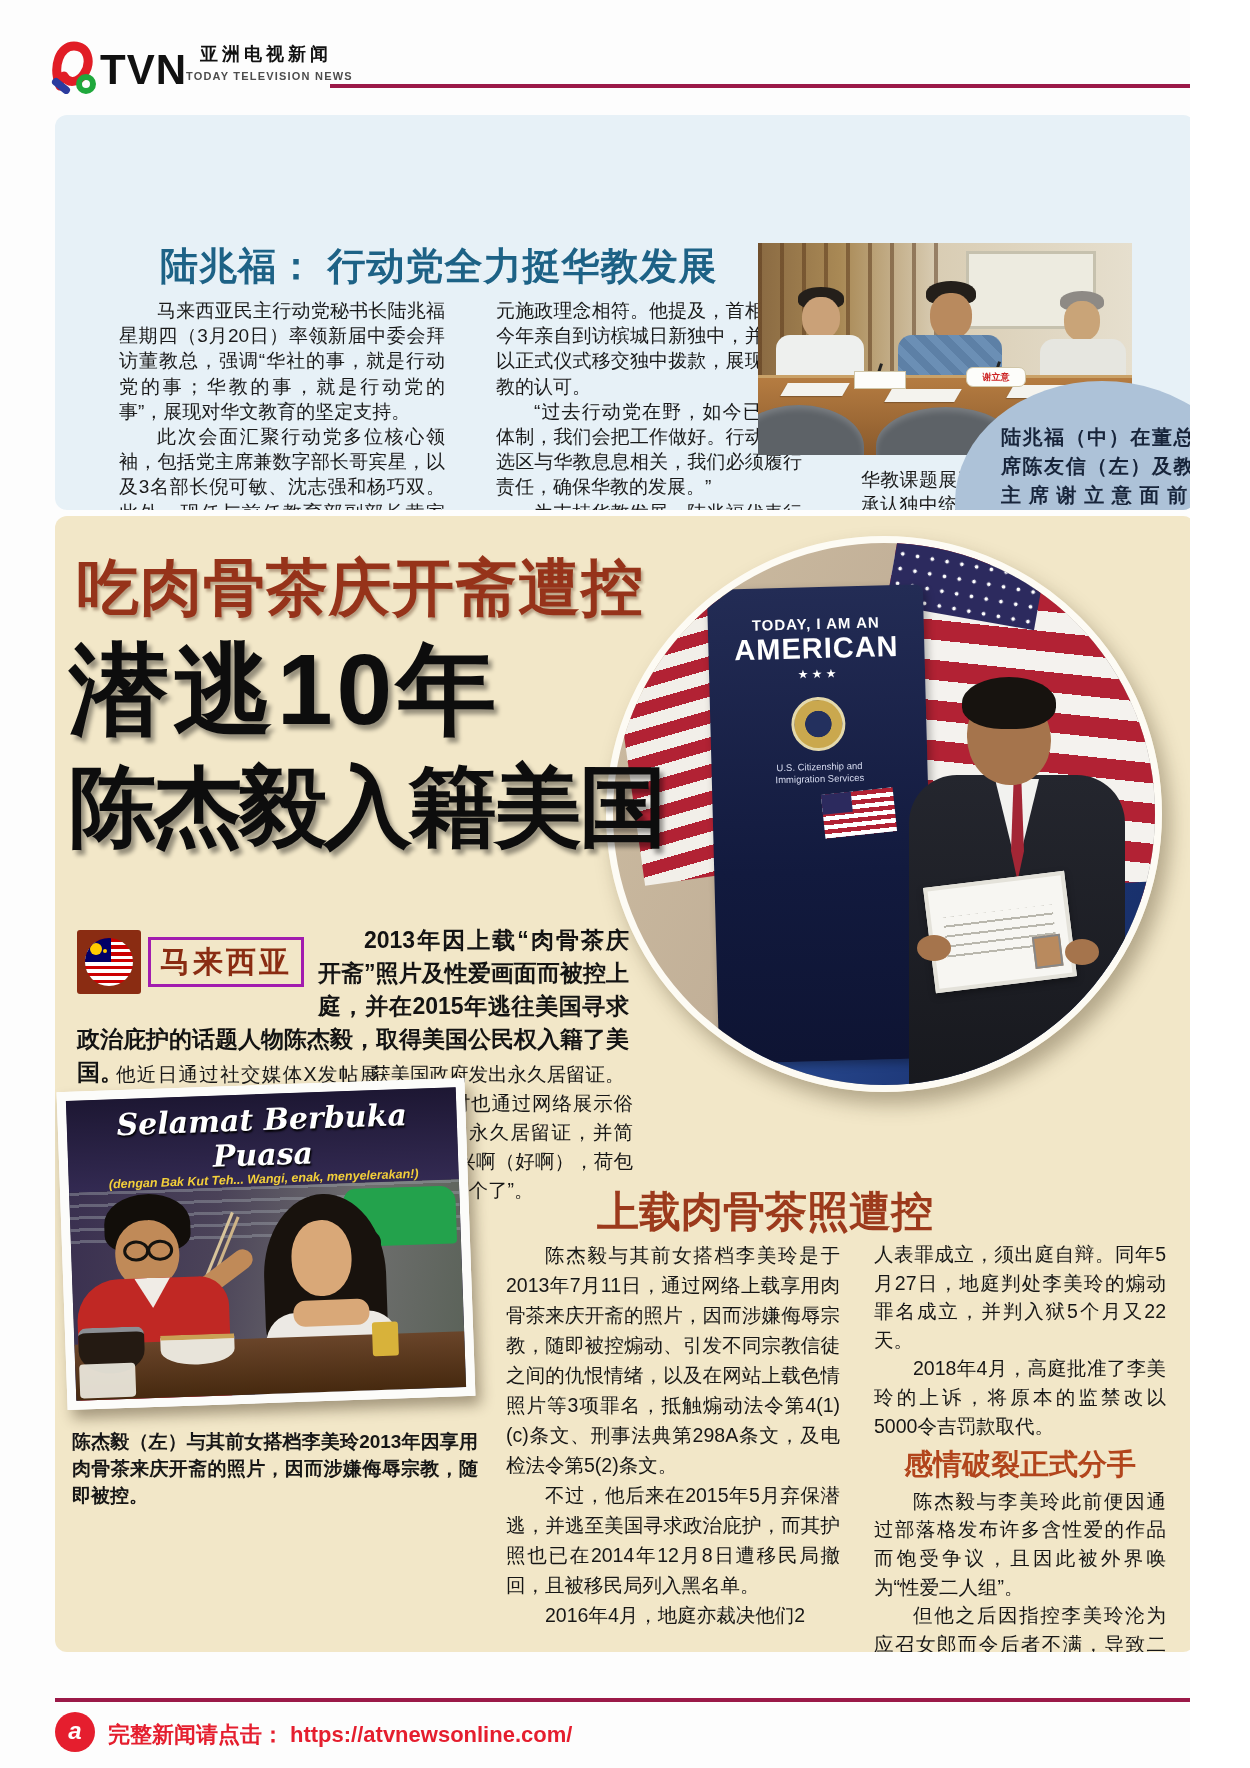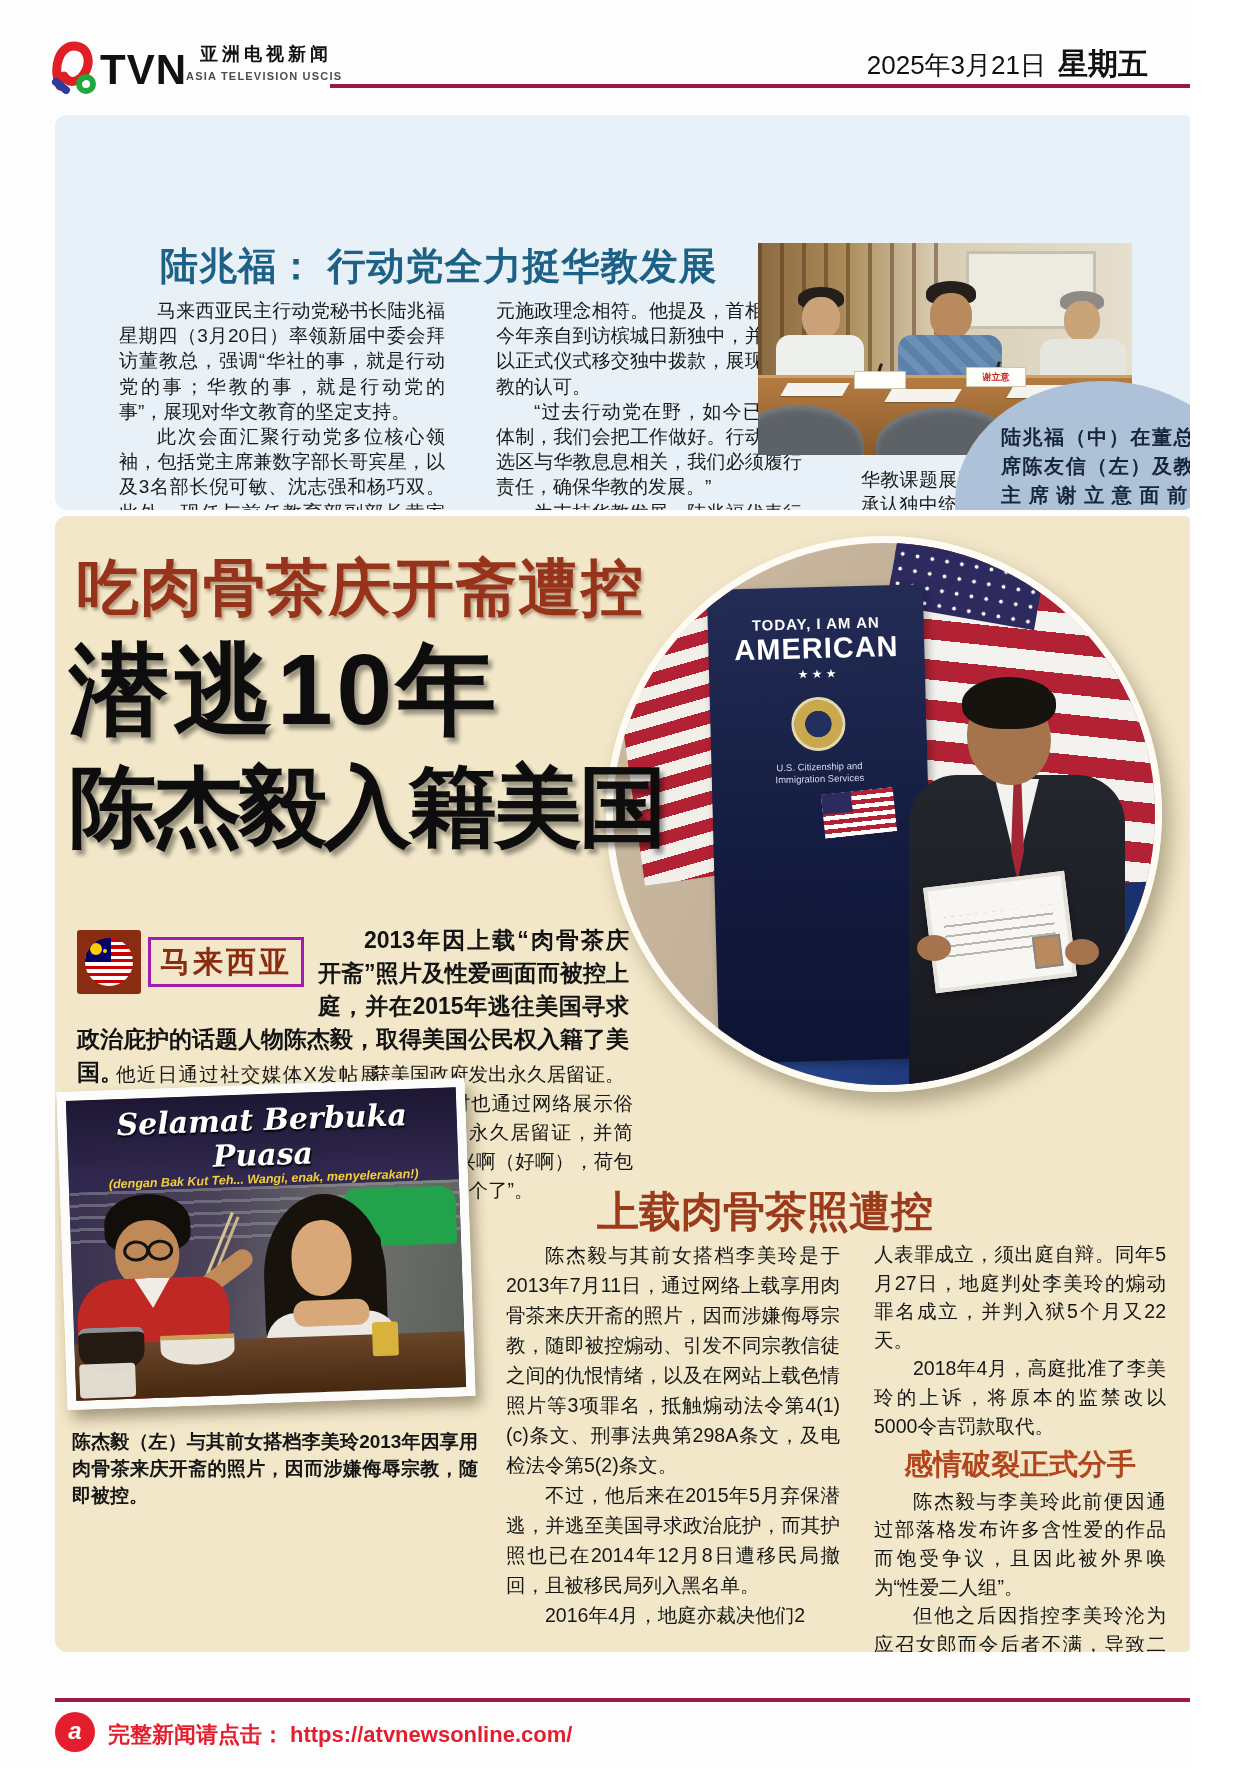--- a/index.html
+++ b/index.html
@@ -142,24 +142,21 @@
 
   <div class="mast-logo-mark">
     <svg width="48" height="56" viewBox="0 0 48 56">
       <path d="M10 48 C2 28 10 8 24 8 C38 8 42 24 34 36 C28 45 18 46 14 38" fill="none" stroke="#e11d26" stroke-width="9" stroke-linecap="round"></path>
       <path d="M6 44 L16 52" fill="none" stroke="#2b3b9e" stroke-width="8" stroke-linecap="round"></path>
       <circle cx="36" cy="46" r="7" fill="none" stroke="#1fa83c" stroke-width="6"></circle>
     </svg>
   </div>
   <div class="mast-logo-text">TVN</div>
   <div class="mast-cn">亚洲电视新闻</div>
-  <div class="mast-en">ASIA TELEVISION USCIS</div>
-  <div class="mast-date">
-    <span class="d">2025年3月21日</span><span class="w">星期五</span>
-  </div>
+  <div class="mast-en">TODAY TELEVISION NEWS</div>
   <div class="mast-rule"></div>
 
   <section class="a1">
     <h1 class="a1-title">陆兆福： 行动党全力挺华教发展</h1>
 
     <div class="a1-col a1-col1">
       <p>马来西亚民主行动党秘书长陆兆福星期四（3月20日）率领新届中委会拜访董教总，强调“华社的事，就是行动党的事；华教的事，就是行动党的事”，展现对华文教育的坚定支持。</p>
       <p>此次会面汇聚行动党多位核心领袖，包括党主席兼数字部长哥宾星，以及3名部长倪可敏、沈志强和杨巧双。此外，现任与前任教育部副部长黄家和、林慧英和张念群也共同出席，与董教总探讨母语教育的挑战及未来发展方向。</p>
 
     </div>
@@ -195,21 +192,21 @@
         <div class="mp-face" style="left:306px;top:58px;width:36px;height:40px;background:#c9a478;"></div>
         <div class="mp-body" style="left:282px;top:96px;width:86px;height:58px;background:#e6e6e0;"></div>
       </div>
       <div class="mp-table"></div>
       <div class="mp-paper" style="left:26px;top:140px;width:62px;"></div>
       <div class="mp-paper" style="left:130px;top:146px;width:70px;"></div>
       <div class="mp-paper" style="left:252px;top:142px;width:58px;"></div>
       <div class="mp-mic" style="left:118px;top:120px;"></div>
       <div class="mp-mic" style="left:236px;top:118px;"></div>
       <div class="mp-card" style="left:96px;top:128px;width:52px;height:18px;"></div>
-      <div class="mp-card" style="left:208px;top:124px;width:60px;height:20px;">谢立意</div>
+      <div class="mp-card" style="left:208px;top:124px;width:60px;height:20px;border-radius:7px;">谢立意</div>
       <div class="mp-chair" style="left:-24px;bottom:-34px;width:130px;height:84px;"></div>
       <div class="mp-chair" style="left:118px;bottom:-30px;width:140px;height:78px;"></div>
       <div class="mp-chair" style="left:268px;bottom:-26px;width:140px;height:82px;"></div>
     </div>
 
     <div class="a1-bubble">陆兆福（中）在董总主席陈友信（左）及教总主席谢立意面前表示，“行动党已进入体制，今后会履行责任，确保华教的发展。”</div>
   </section>
 
   <section class="a2">
 

